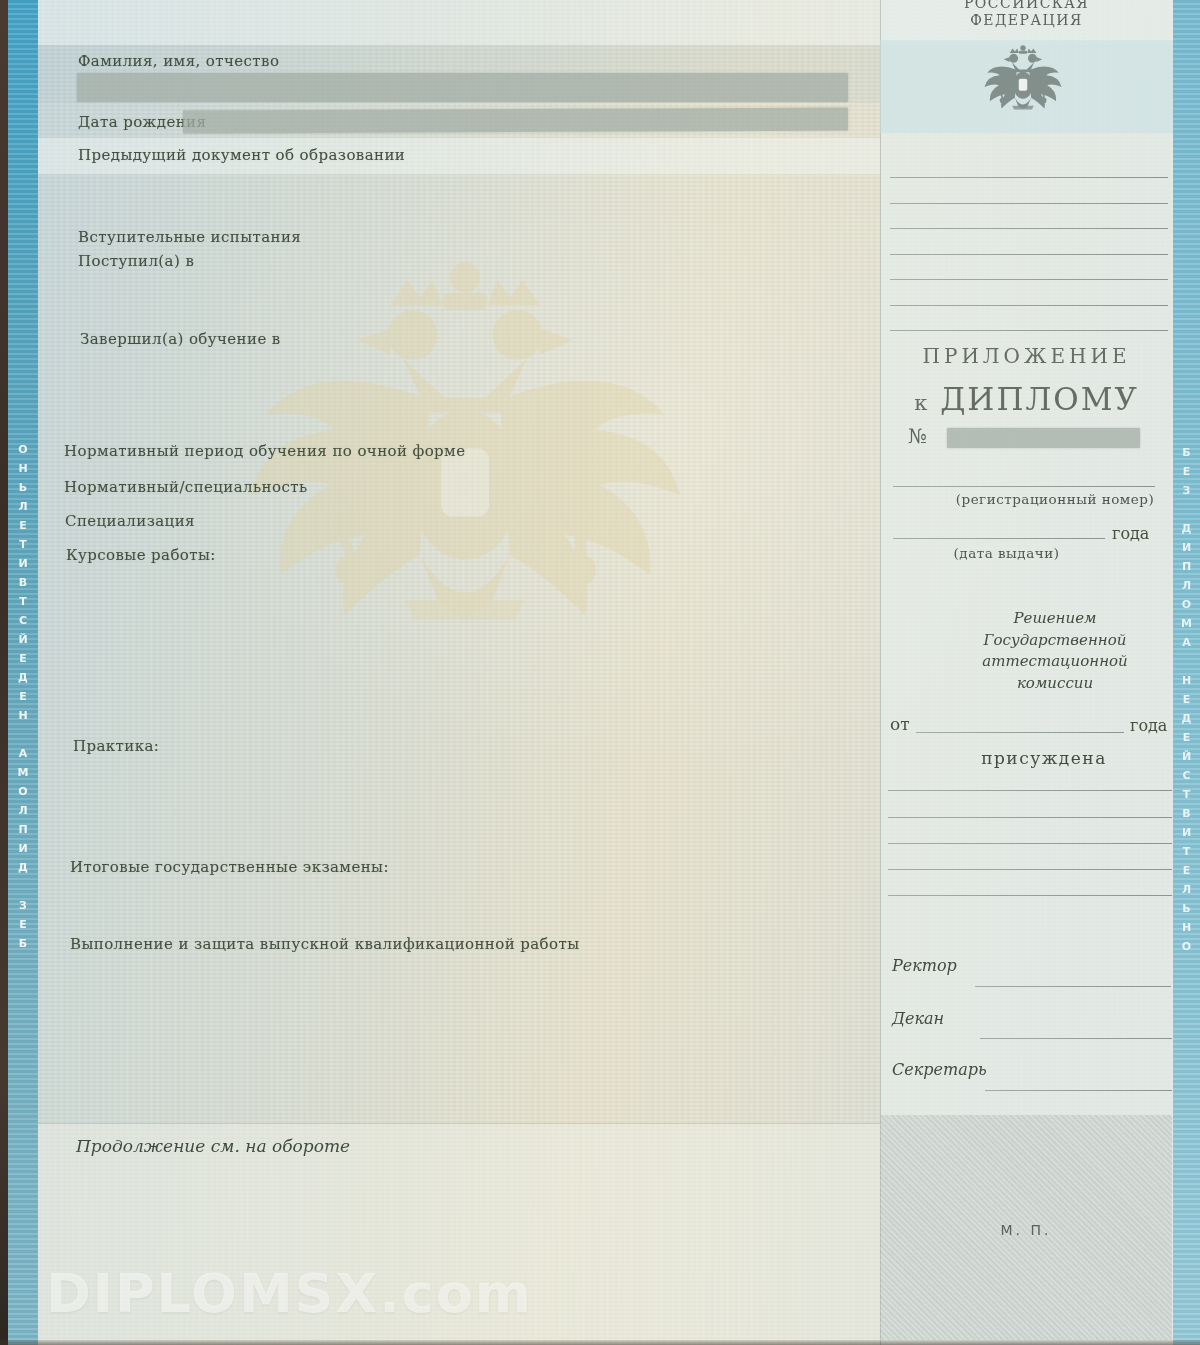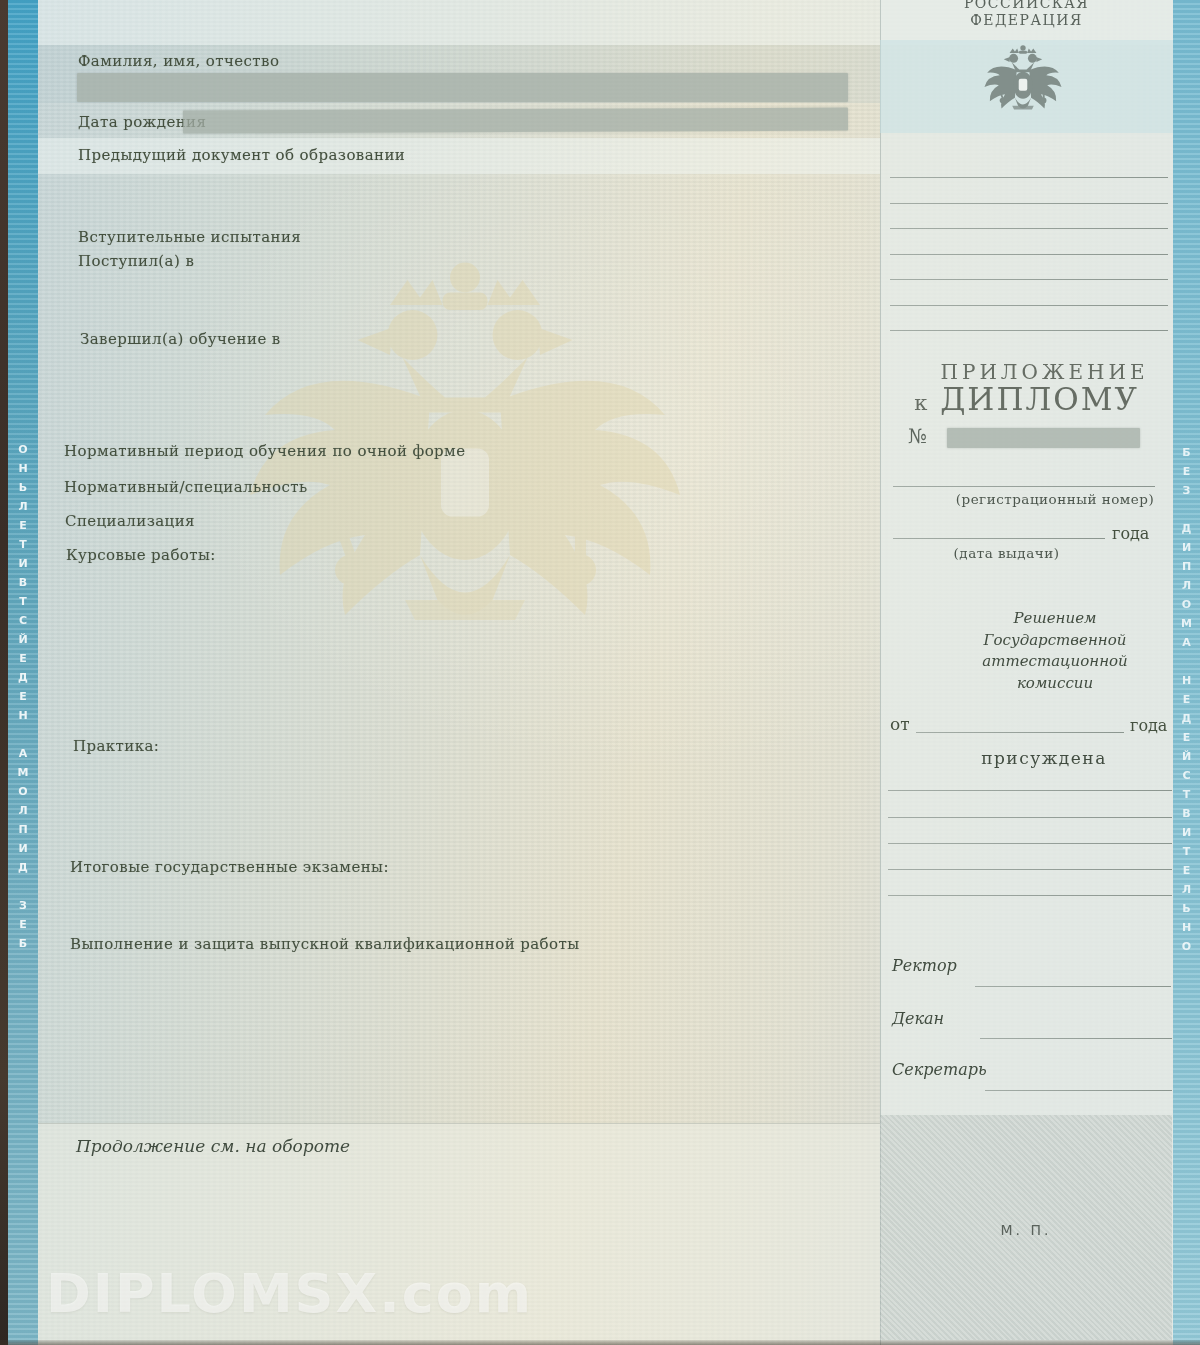--- a/index.html
+++ b/index.html
@@ -61,22 +61,22 @@
     color:rgba(255,255,255,0.55);text-shadow:0 1px 2px rgba(120,120,110,0.12);}
 
   
   .country{position:absolute;left:880px;top:-5px;width:293px;text-align:center;color:#59625b;
     font-size:14px;letter-spacing:1.5px;line-height:17px;}
   .supp-eagle{position:absolute;left:978px;top:44px;width:90px;height:86px;color:#7e8b87;opacity:0.95;}
   .wm-eagle{position:absolute;left:210px;top:255px;width:510px;height:480px;color:#e0d3a4;opacity:0.4;}
 
   .line{position:absolute;height:1px;background:linear-gradient(90deg,rgba(110,122,115,0.55),rgba(110,122,115,0.75));}
 
-  .supp-title1{position:absolute;left:880px;top:360px;width:293px;text-align:center;color:#666d64;
-    font-size:20px;letter-spacing:4px;padding-left:18px;}
+  .supp-title1{position:absolute;left:880px;top:344px;width:293px;text-align:center;color:#666d64;
+    font-size:20px;letter-spacing:4px;}
   .supp-title2{position:absolute;left:880px;top:381px;width:293px;text-align:center;color:#666d64;
     font-size:31px;letter-spacing:2px;}
   .supp-title2 .kpre{font-size:21px;letter-spacing:1px;}
   .numrow{position:absolute;left:908px;top:424px;color:#5d665e;font-size:20px;}
   .caption{position:absolute;color:#4c564d;font-size:13.5px;letter-spacing:0.5px;text-align:center;}
   .goda{position:absolute;color:#44503f;font-size:16px;}
   .decision{position:absolute;left:880px;top:608px;width:350px;text-align:center;color:#414c40;
     font-size:15px;font-style:italic;line-height:21.5px;}
   .ot{position:absolute;left:890px;top:714px;color:#44503f;font-size:17px;}
   .awarded{position:absolute;left:880px;top:748px;width:328px;text-align:center;color:#414c40;font-size:17px;letter-spacing:1.5px;}

